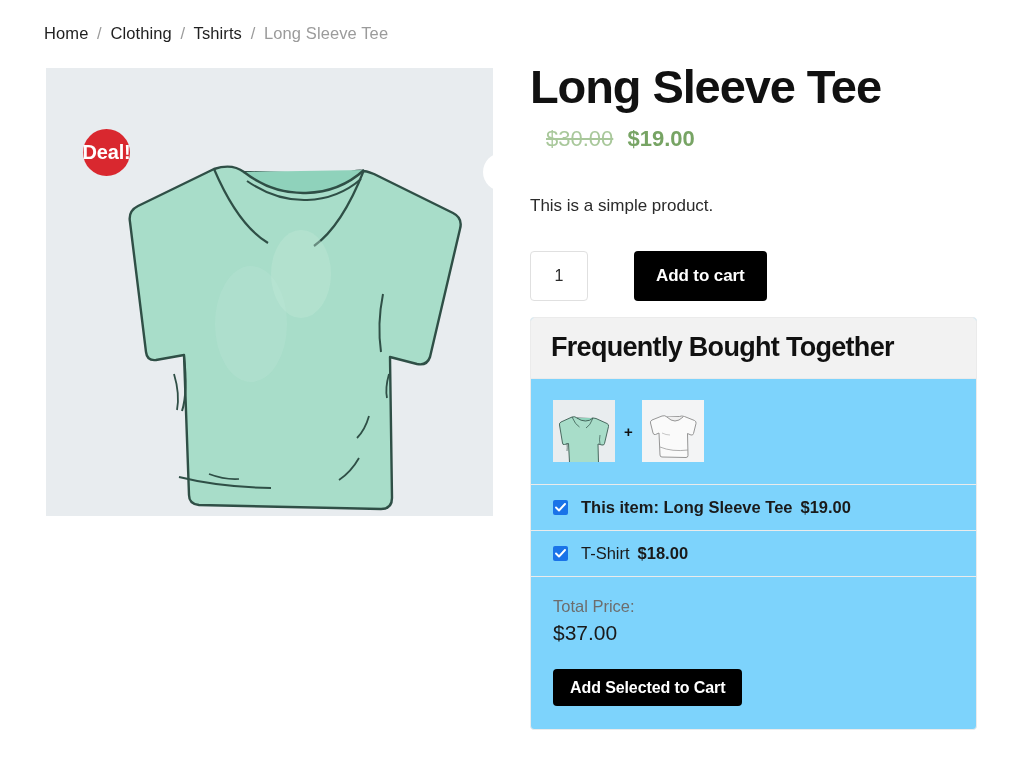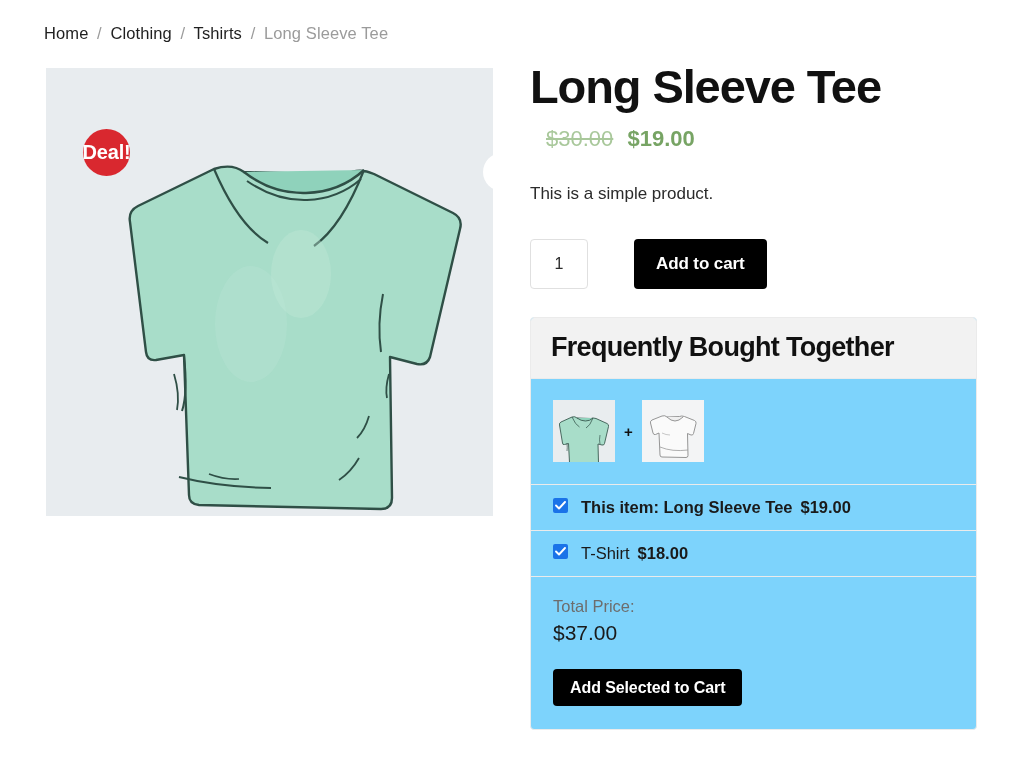--- a/index.html
+++ b/index.html
@@ -61,21 +61,21 @@
   }
 
   .price-row { margin-top: 13px; font-size: 22px; }
   .price-old {
     color: #a9c89b; text-decoration: line-through;
     font-weight: normal; margin-right: 8px; margin-left: 16px;
   }
   .price-new { color: #77a464; font-weight: bold; }
 
   .short-desc {
-    margin-top: 29px; font-size: 17px; color: #2b2b2b; line-height: 1.5;
+    margin-top: 41px; font-size: 17px; color: #2b2b2b; line-height: 1.5;
   }
 
   .cart-row {
     margin-top: 33px; display: flex; align-items: stretch; gap: 0;
   }
   .qty-input {
     width: 58px; height: 50px;
     border: 1px solid #e0e0e0; border-radius: 4px;
     background: #ffffff;
     font-family: "Liberation Sans", sans-serif;
@@ -119,21 +119,21 @@
     background: #e9edef; position: relative; overflow: hidden;
     flex: none;
   }
   .thumb.light { background: #f3f4f5; }
   .plus-sep {
     font-size: 15px; font-weight: bold; color: #111111;
     margin: 0 9px;
   }
 
   .fbt-item {
-    display: flex; align-items: flex-start;
+    display: flex; align-items: center;
     padding: 13px 20px 13px 22px;
     border-bottom: 1px solid #ebebeb;
     font-size: 16.5px; color: #1a1a1a;
   }
   .cbx {
     width: 15px; height: 15px; flex: none;
     border-radius: 2px; background: #1a73e8;
     margin-right: 13px; position: relative; cursor: pointer;
   }
   .cbx svg { position: absolute; left: 2px; top: 3px; }

